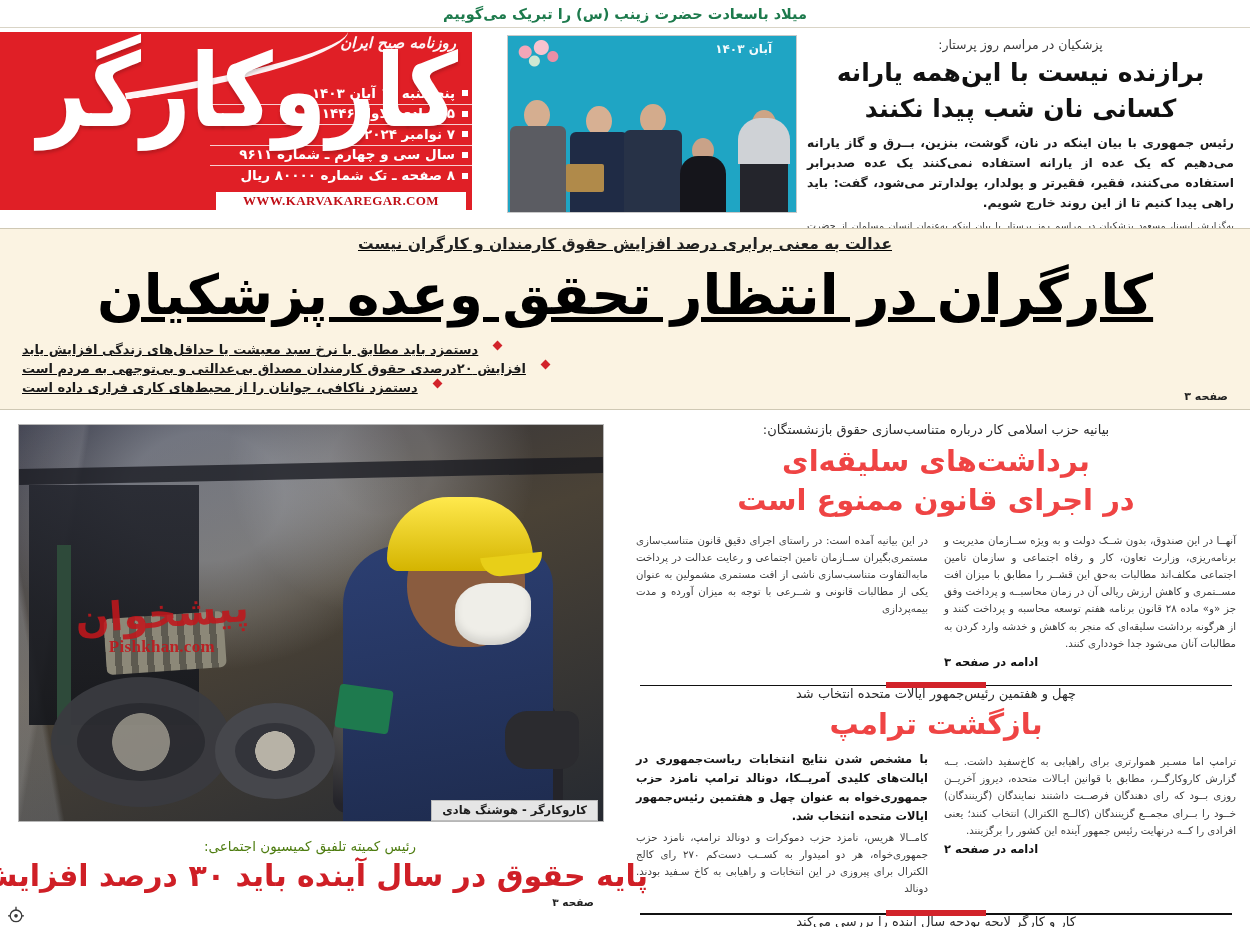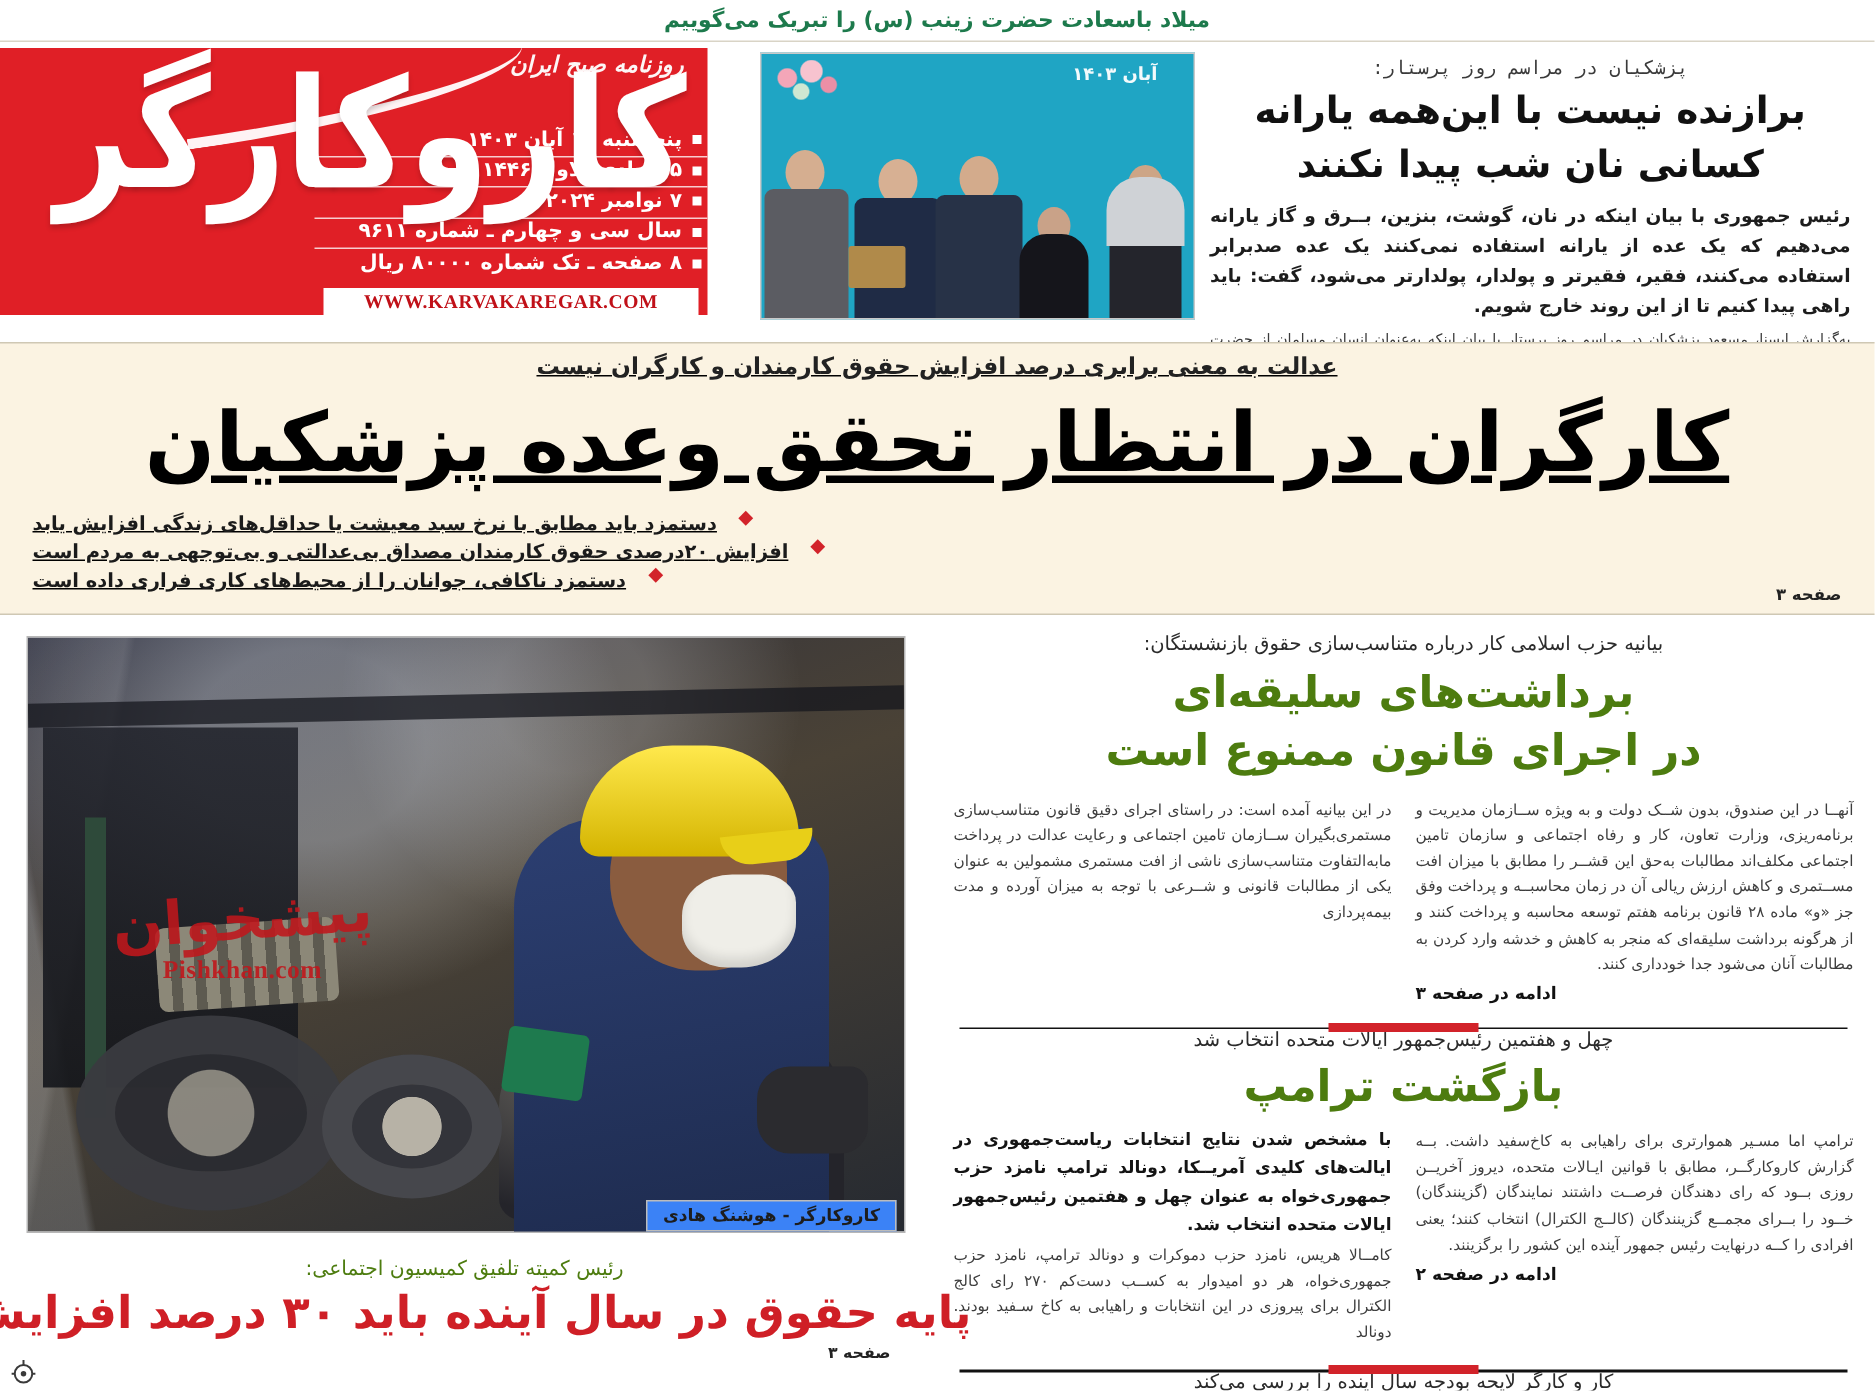--- a/index.html
+++ b/index.html
@@ -169,21 +169,20 @@
     flex: 1;
     display: flex; flex-direction: column;
     padding-top: 2px;
   }
   .kicker {
     font-size: 12.5px;
     color: #3a3a3a;
     text-align: center;
     margin-bottom: 3px;
     font-weight: normal;
-    font-family: Liberation Mono, monospace;
   }
   .top-headline {
     font-size: 25px;
     font-weight: bold;
     color: #111;
     text-align: center;
     line-height: 1.42;
     letter-spacing: -.3px;
   }
   .top-lead {
@@ -421,21 +420,21 @@
     font-weight: bold;
     opacity: .9;
     font-family: "Liberation Serif", serif;
     margin-top: 4px;
     letter-spacing: .3px;
     direction: ltr;
   }
   .photo-caption {
     position: absolute;
     right: 22px; top: 388px;
-    background: #3b82f6;
+    background: #e5e5e5;
     border: 1px solid #bcbcbc;
     padding: 2px 10px 3px;
     font-size: 11.5px;
     font-weight: bold;
     color: #1d1d1d;
   }
   .bottom-left-block {
     margin-top: 16px;
     padding-right: 2px;
   }
@@ -479,21 +478,21 @@
   .story-kicker {
     text-align: center;
     font-size: 13px;
     color: #2b2b2b;
     margin-bottom: 5px;
   }
   .story-headline {
     text-align: center;
     font-size: 29px;
     font-weight: bold;
-    color: #4d7c0f;
+    color: #ef4444;
     line-height: 1.36;
     letter-spacing: -1px;
   }
   .story-headline.one-line { line-height: 1.25; }
   .story-cols {
     display: flex; flex-direction: row;
     gap: 16px;
     margin-top: 8px;
   }
   .story-col { flex: 1; }

